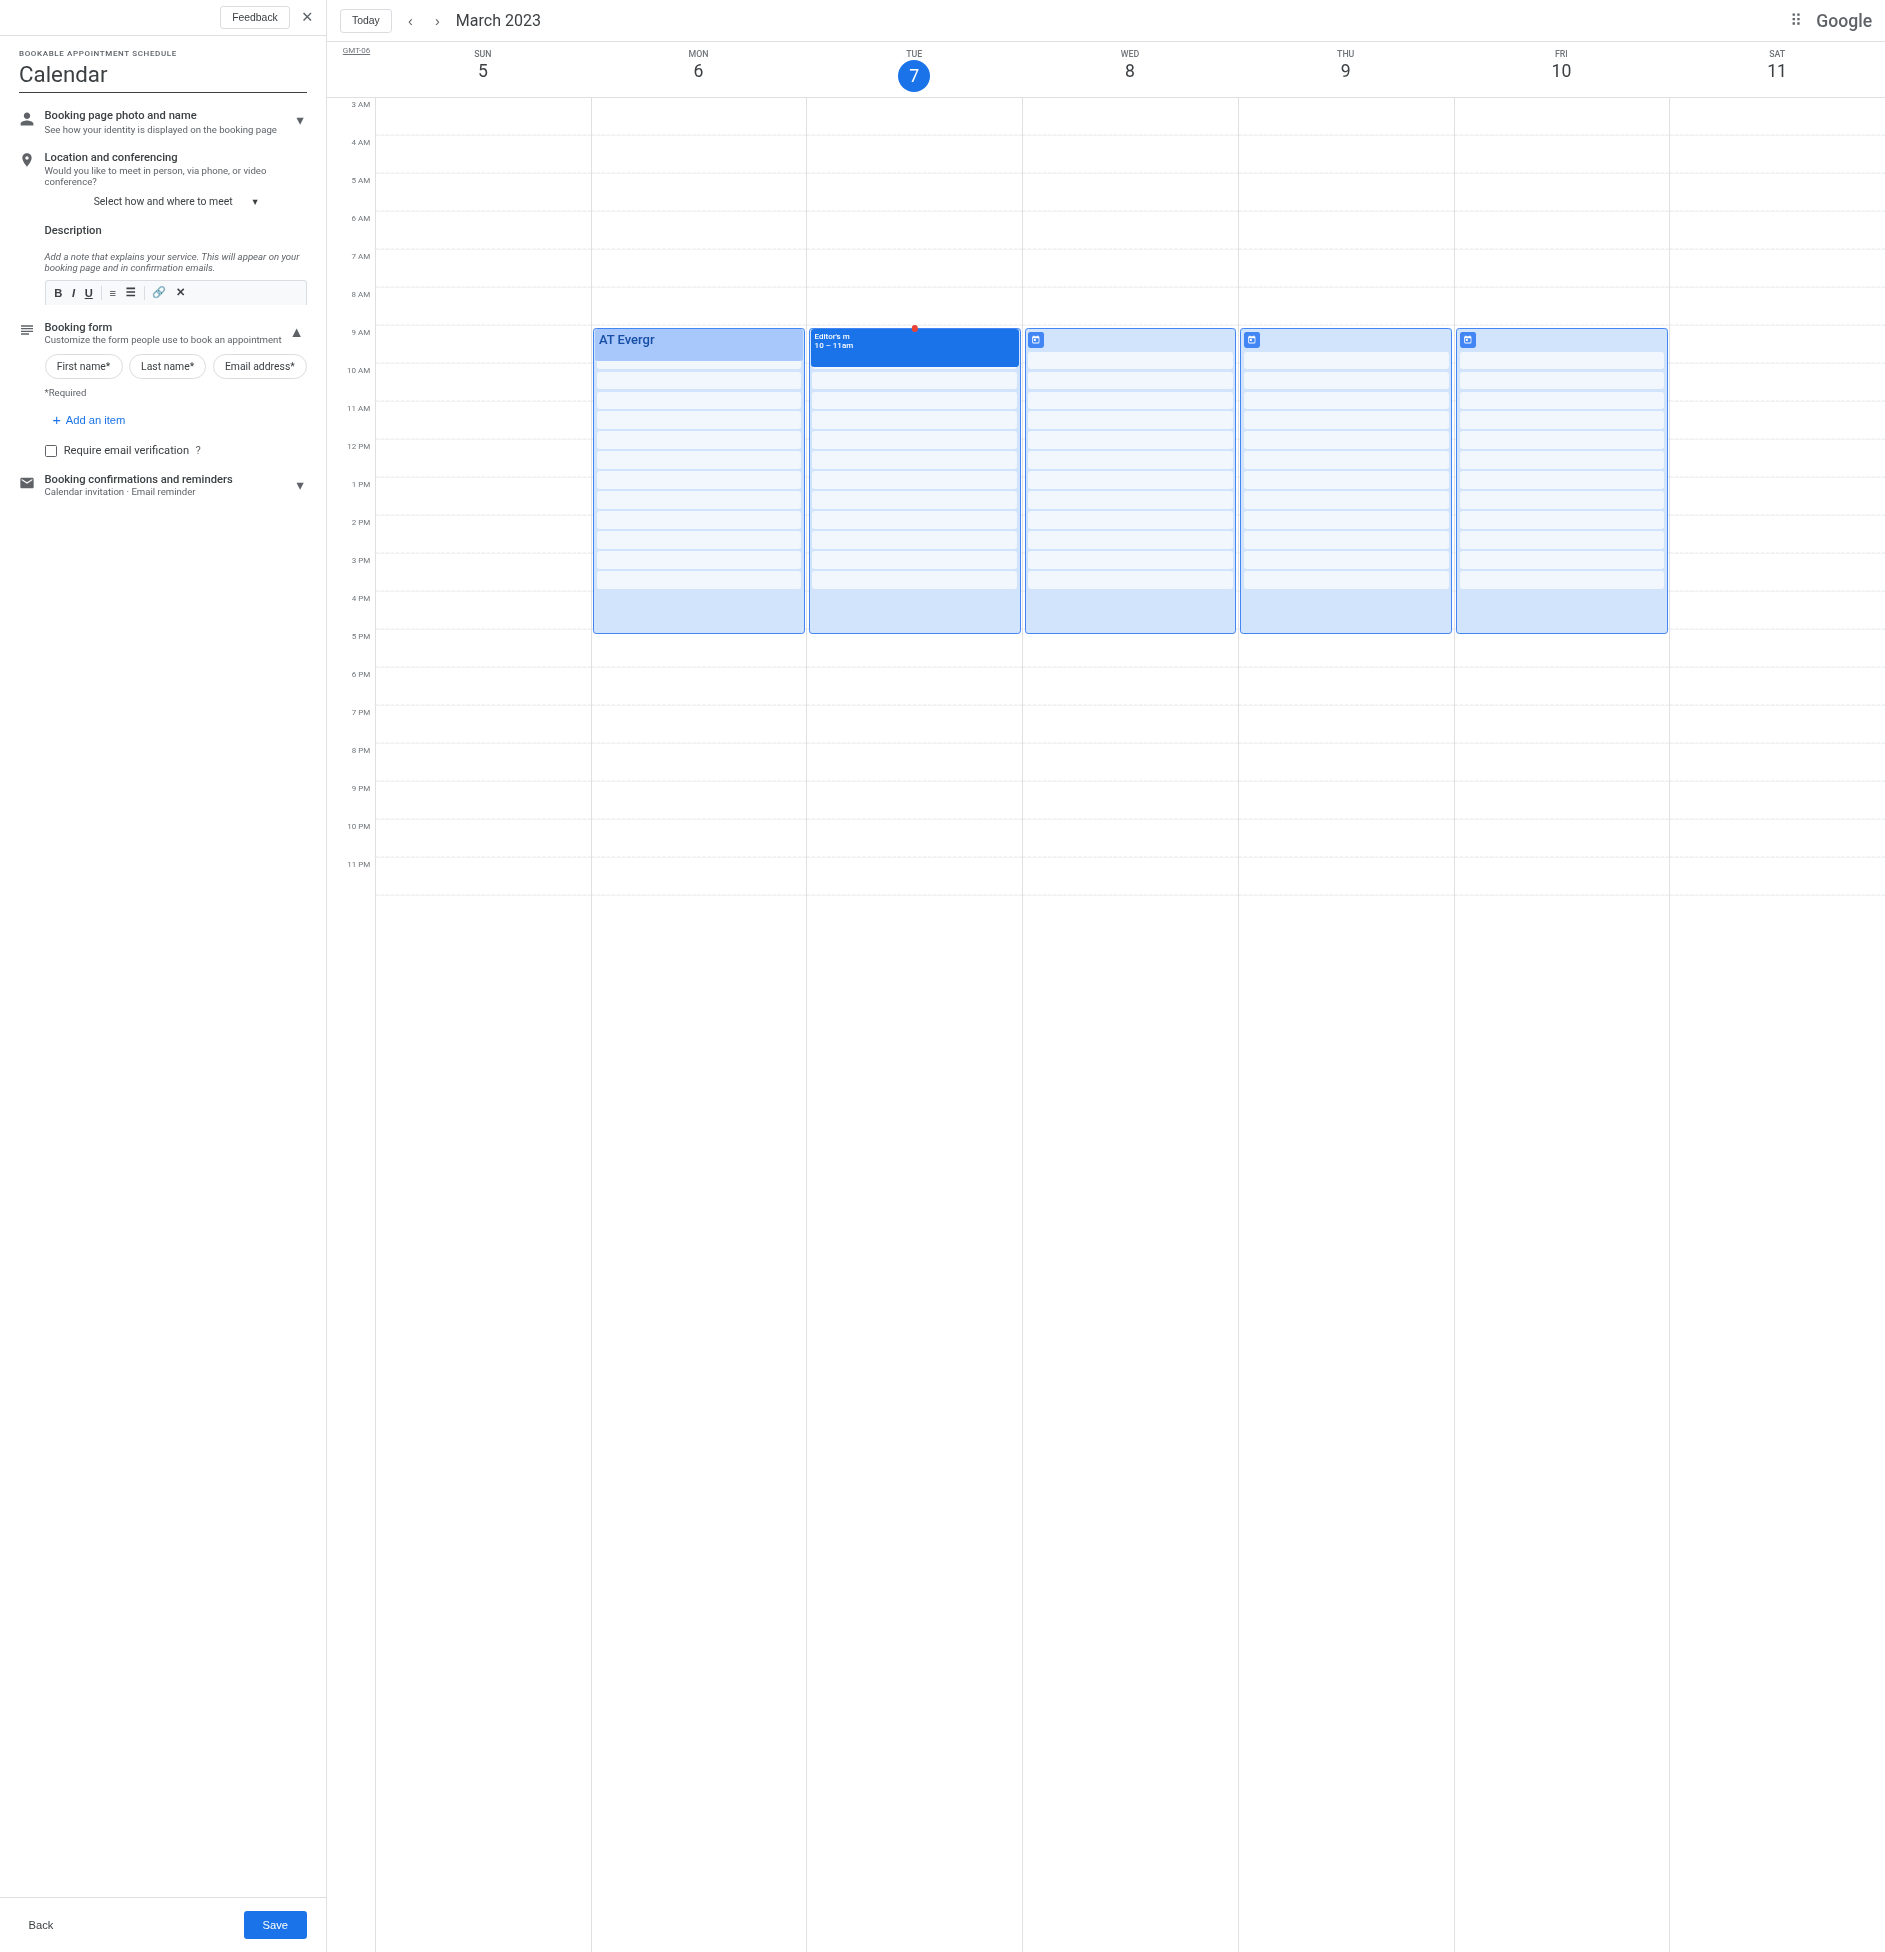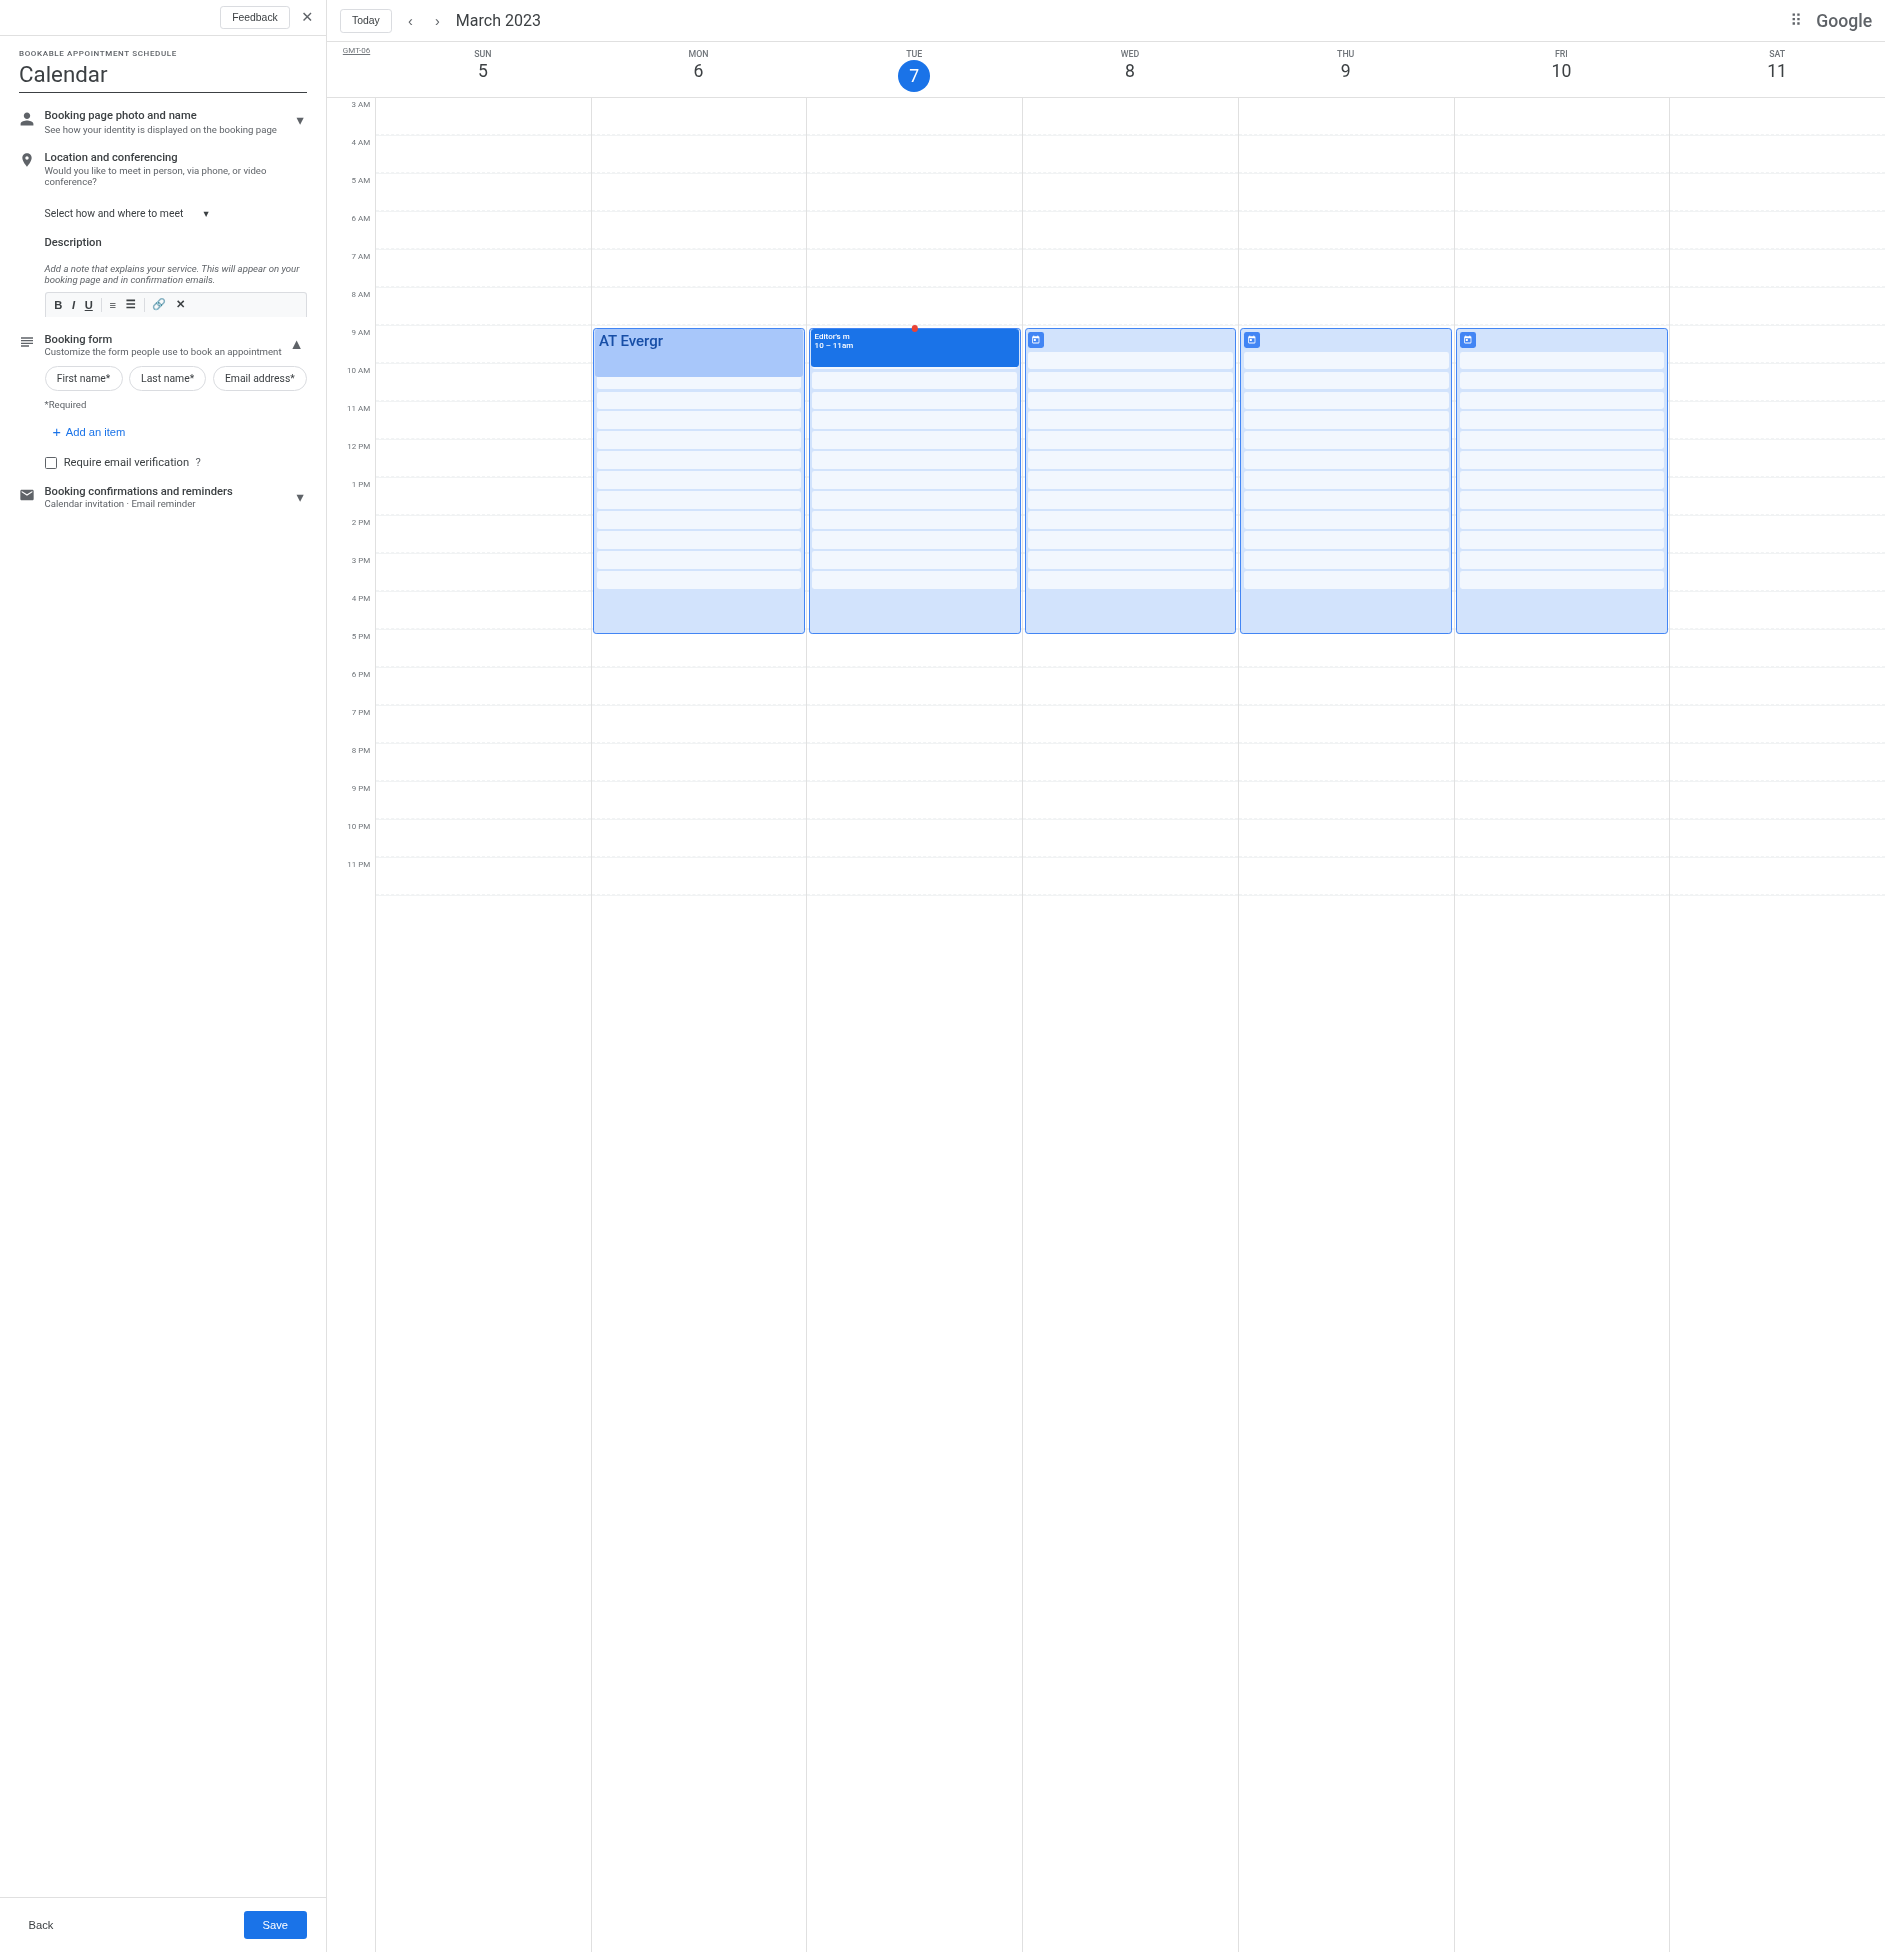--- a/index.html
+++ b/index.html
@@ -101,25 +101,26 @@
       border: none;
       cursor: pointer;
       color: #5f6368;
       font-size: 14.4px;
       padding: 3.2px;
     }
 
     .location-select {
       display: flex;
       align-items: center;
-      margin-top: 20px;
+      margin-top: 8px;
       color: #3c4043;
       font-size: 10.4px;
       cursor: pointer;
       gap: 20px;
+      justify-content: center;
     }
 
     
     .description-section {
       margin-bottom: 16px;
       padding-left: 25.5px;
     }
     .desc-title {
       font-size: 11.2px;
       font-weight: 500;
@@ -828,21 +829,21 @@
               <div class="slot-item"></div>
               <div class="slot-item"></div>
               <div class="slot-item"></div>
               <div class="slot-item"></div>
               <div class="slot-item"></div>
               <div class="slot-item"></div>
               <div class="slot-item"></div>
               <div class="slot-item"></div>
             </div>
           </div>
-          <div style="position: absolute; top: 231px; left: 3.2px; right: 3.2px; height: 48px; background: rgb(168, 199, 250); border-radius: 3.2px; padding: 2.4px 4px; font-size: 15px; color: rgb(23, 78, 166); font-weight: 500; overflow: hidden; z-index: 2;">AT Evergr</div>
+          <div style="position: absolute; top: 231px; left: 3.2px; right: 3.2px; height: 32px; background: rgb(168, 199, 250); border-radius: 3.2px; padding: 2.4px 4px; font-size: 13px; color: rgb(23, 78, 166); font-weight: 500; overflow: hidden; z-index: 2;">AT Evergr</div>
         </div>
         <div class="day-col" style="position: relative;">
           <div class="hour-cell">
             <div class="half-hour-line"></div>
           </div>
           <div class="hour-cell">
             <div class="half-hour-line"></div>
           </div>
           <div class="hour-cell">
             <div class="half-hour-line"></div>

